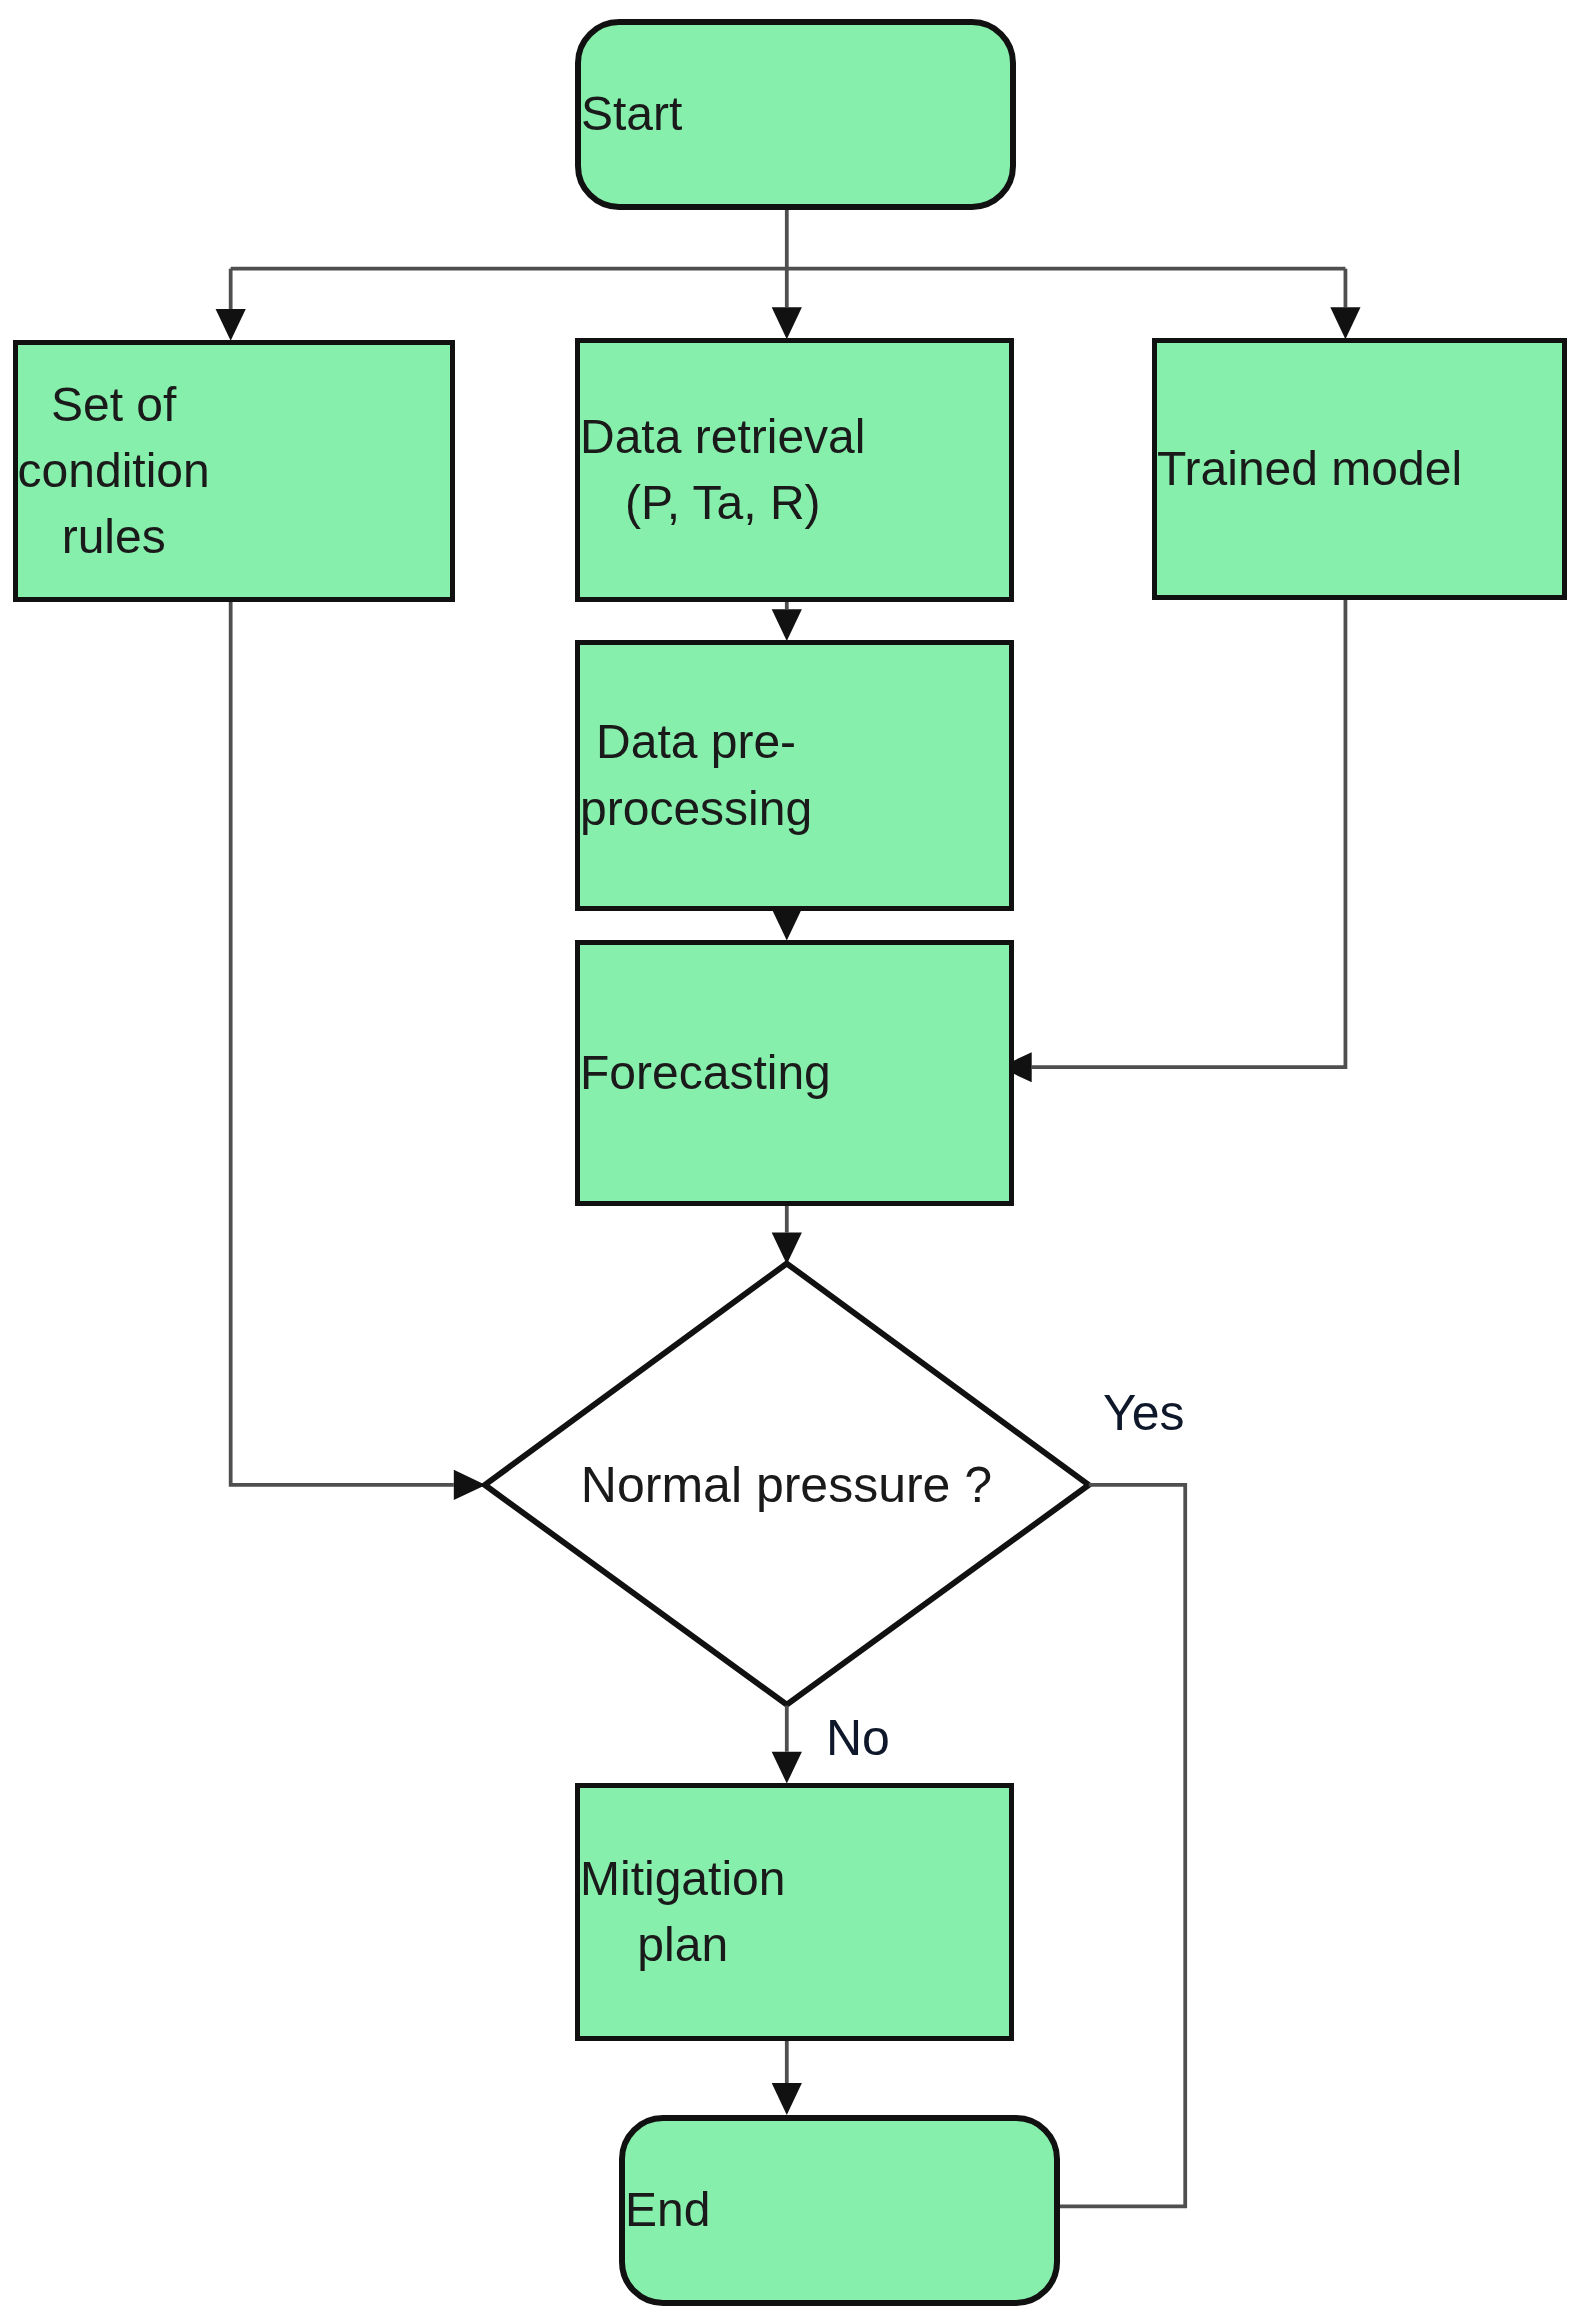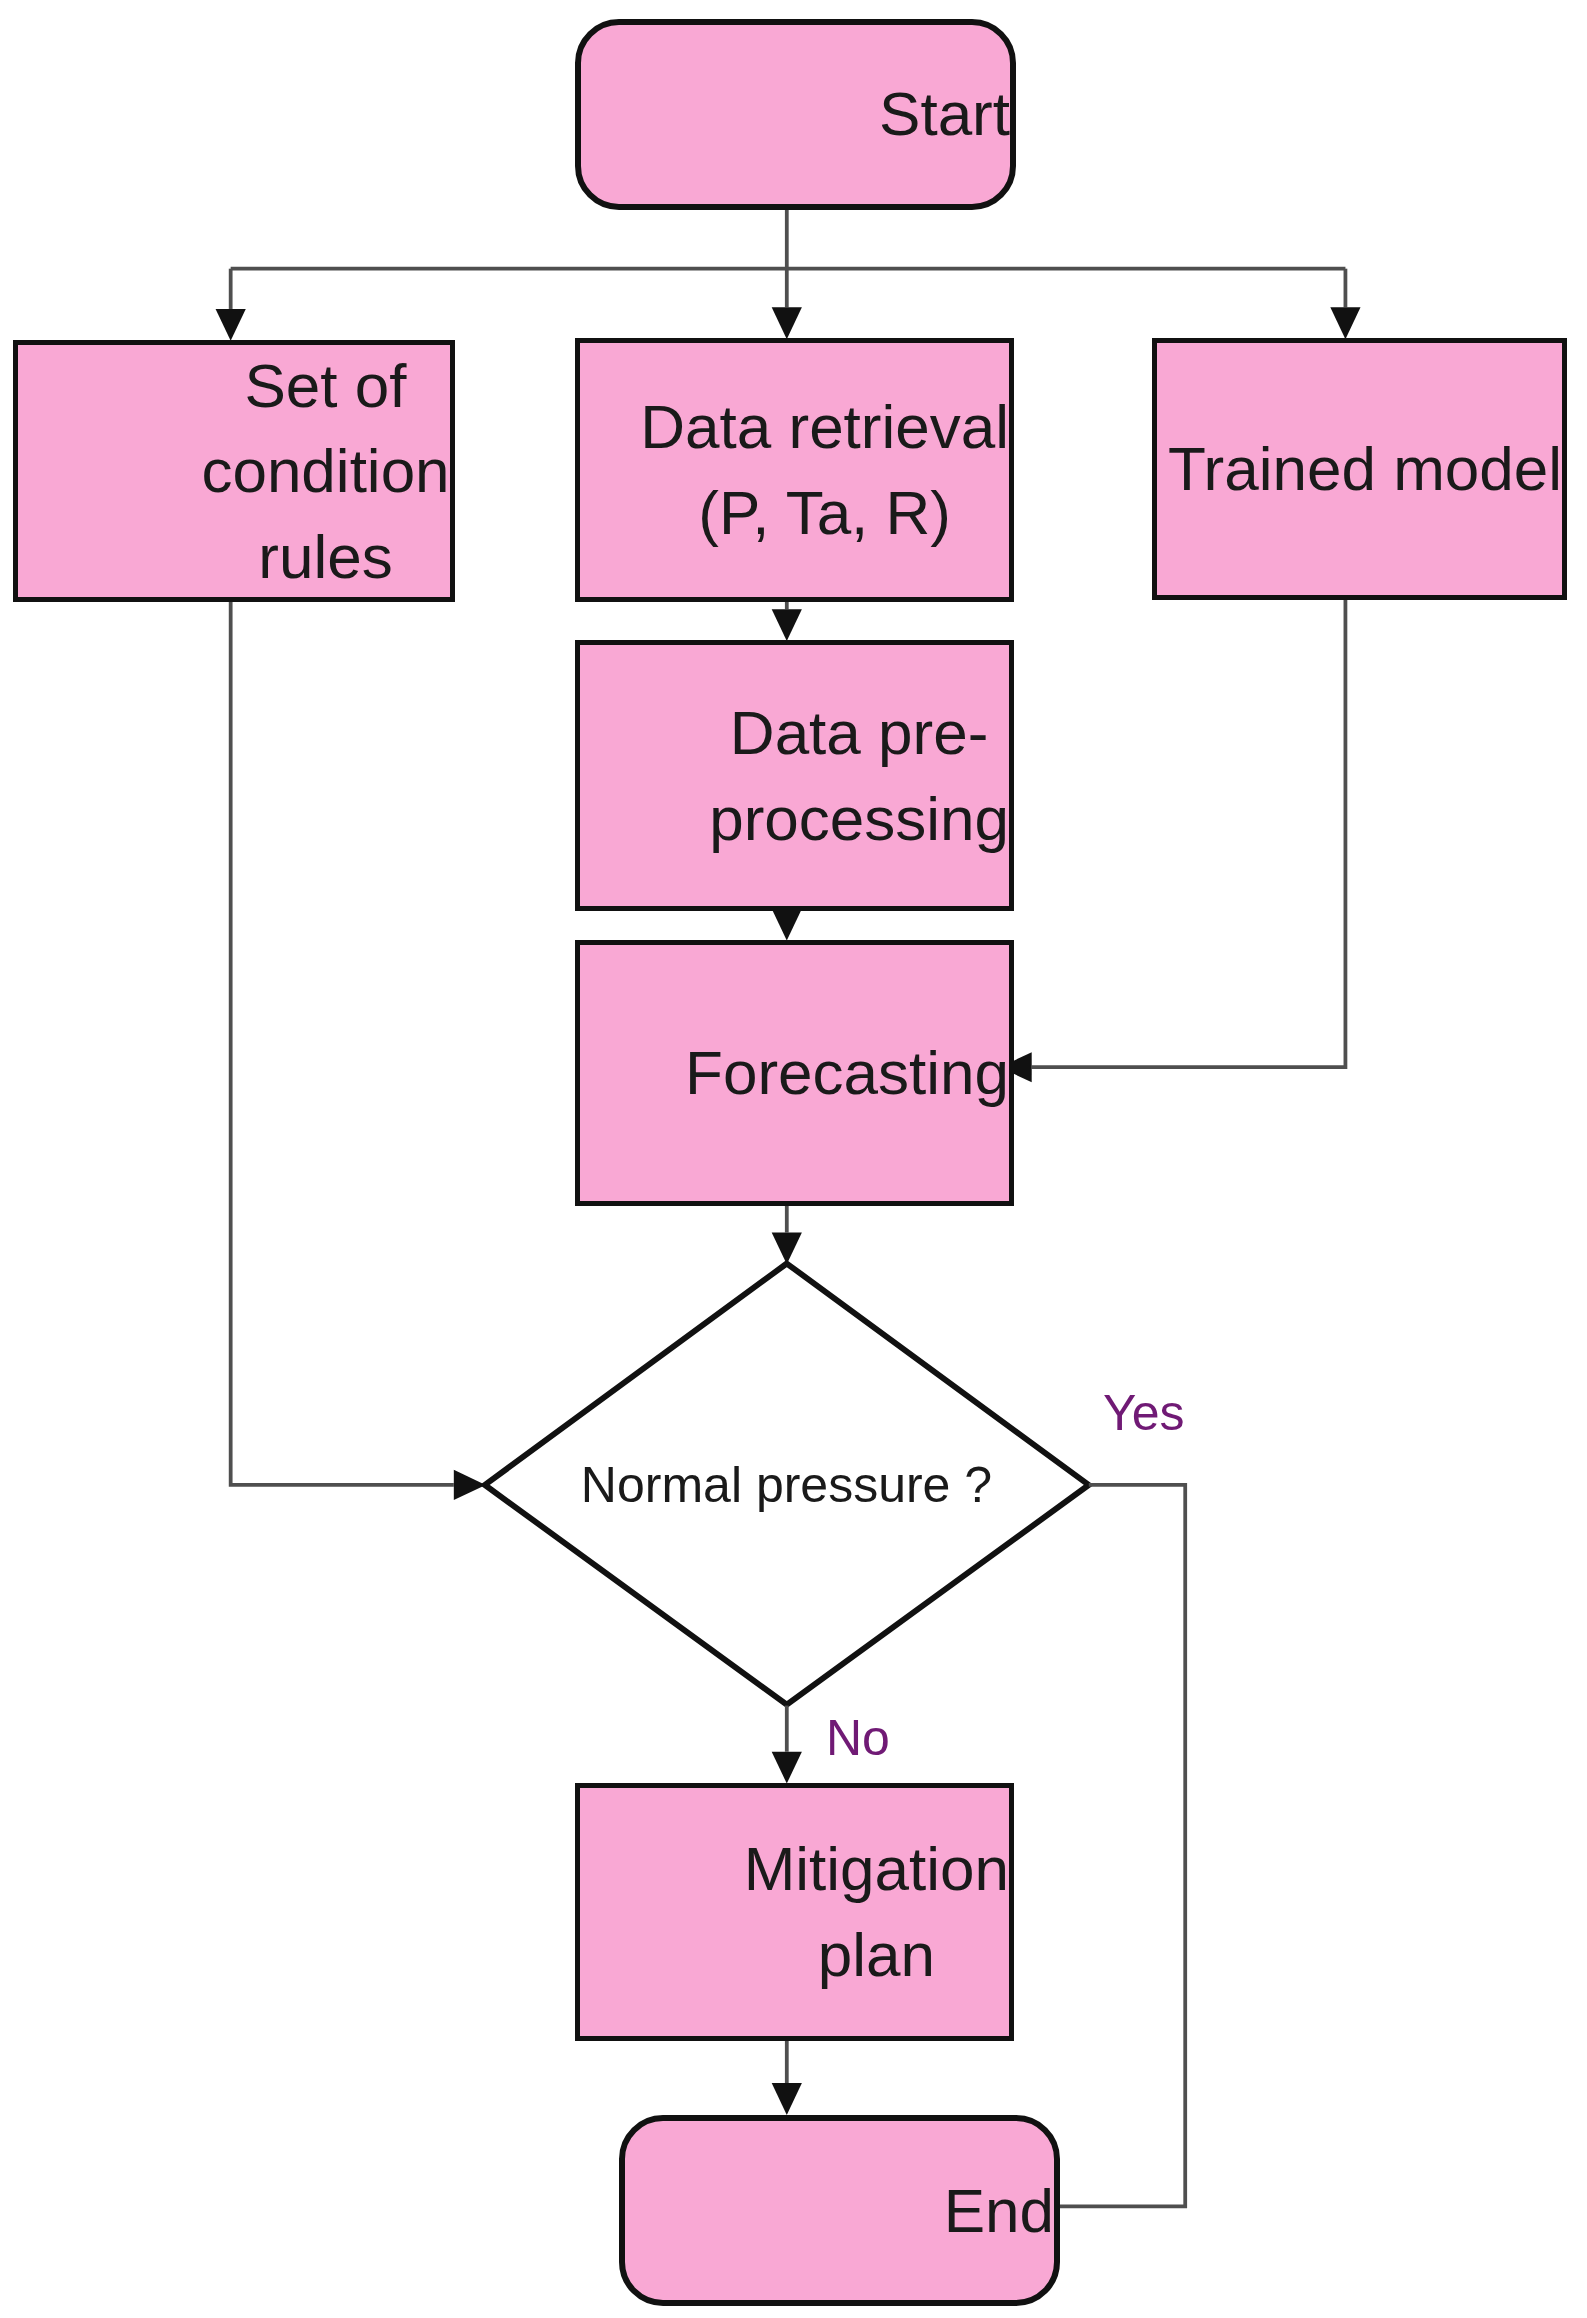--- a/index.html
+++ b/index.html
@@ -17,45 +17,45 @@
     left: 0; top: 0;
     width: 1587px; height: 2319px;
   }
   .edges .c  { stroke: #4f4f4f; stroke-width: 4.5; fill: none; }
   .edges .ah { fill: #111111; stroke: none; }
   .edges .shape { fill: #ffffff; stroke: #111111; stroke-width: 7; }
   .node {
     position: absolute;
     display: flex;
     align-items: center;
-    justify-content: flex-end;
+    justify-content: flex-start;
     text-align: center;
-    background: #f9a8d4;
+    background: #86efac;
     border: 5.9px solid #111111;
-    font-size: 62px;
+    font-size: 48px;
     line-height: 1.38;
   }
   .node .lbl { white-space: pre-line; }
   .terminator { border-radius: 44px; border-width: 6.7px; }
   .decision-overlay {
     position: absolute;
     display: flex;
     align-items: center;
     justify-content: center;
     text-align: center;
     background: transparent;
     border: none;
     font-size: 50px;
     line-height: 1.38;
   }
   .edge-label {
     position: absolute;
     font-size: 50px;
     line-height: 1.1;
-    color: #701a75;
+    color: #0f172a;
   }
 </style>
 </head>
 <body>
 
 <div class="canvas">
 
   <svg class="edges" viewBox="0 0 1892 2764" xmlns="http://www.w3.org/2000/svg">
 
     <path class="shape" d="M938 1506 L1298 1770 L938 2032 L578 1770 Z"></path>

